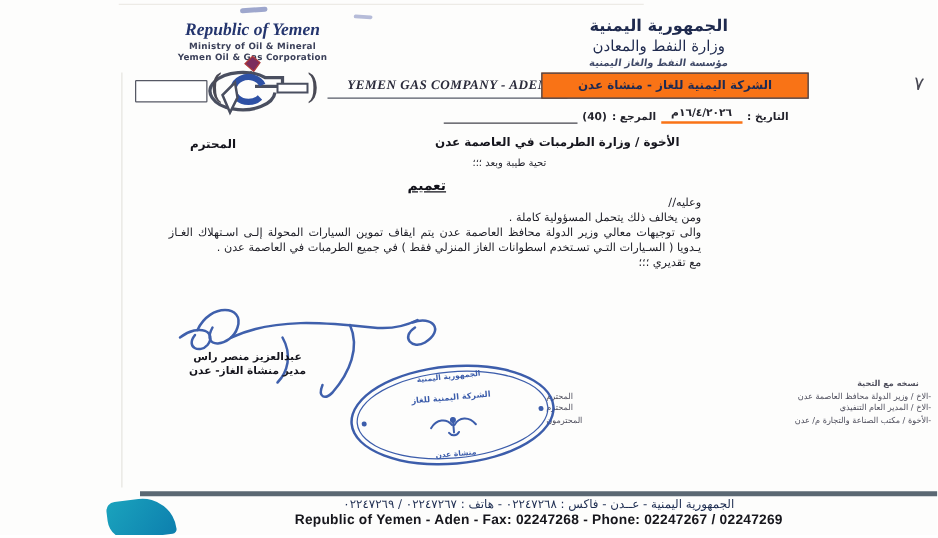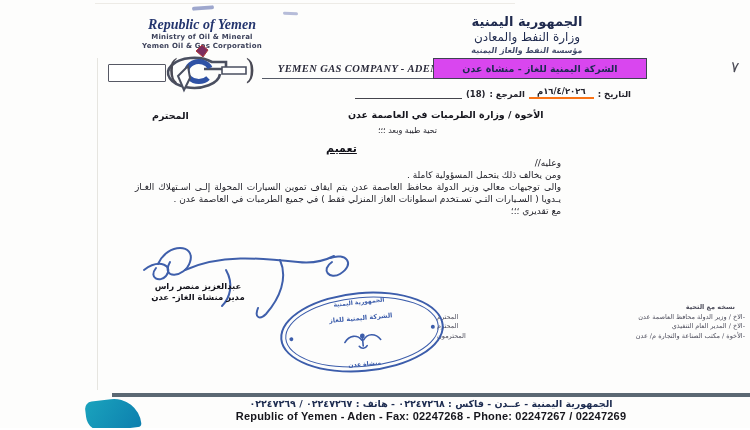--- a/index.html
+++ b/index.html
@@ -21,21 +21,21 @@
   .cal2{font-size:12px;font-weight:normal;margin-top:1px;}
   .cal3{font-size:8px;font-weight:bold;opacity:.85;margin-top:2px;transform:skewX(-8deg);}
   
   .pipe{left:108px;top:64px;width:56px;height:16px;border:1.6px solid #565864;border-radius:1px;background:#fff;}
   .paren{font-size:27px;color:#4a4a55;font-family:"DejaVu Serif",serif;line-height:30px;}
   .paren-l{left:168px;top:55px;}
   .paren-r{left:245px;top:55px;}
   .banner-en{left:262px;top:63px;width:192px;font-family:"Liberation Serif",serif;font-weight:bold;font-style:italic;
              font-size:10.5px;letter-spacing:.4px;color:#2b2b3b;border-bottom:1.6px solid #555a66;padding-bottom:4px;text-align:center;}
   .banner-ar{left:433px;top:58px;width:212px;height:19px;border:1px solid #3e4252;line-height:19px;text-align:center;
-             direction:rtl;font-size:9.5px;font-weight:bold;color:#1e2a52;background:#d946ef;}
+             direction:rtl;font-size:9.5px;font-weight:bold;color:#1e2a52;background:#f97316;}
   .hand-mark{left:731px;top:58px;font-size:15px;color:#4a4a55;transform:rotate(8deg);}
   
   .date-row{left:355px;top:86px;width:276px;display:flex;direction:rtl;align-items:flex-end;gap:4px;
             font-size:8.5px;font-weight:bold;color:#23232c;}
   .date-underlined{border-bottom:2px solid #f97316;padding:0 8px 1px 8px;}
   .trail-line{flex:1;border-bottom:1px solid #44444c;height:9px;}
   
   .addr-to{left:348px;top:109px;direction:rtl;font-size:9.5px;font-weight:bold;color:#15151d;}
   .addr-hon{left:152px;top:110px;direction:rtl;font-size:9.5px;font-weight:bold;color:#15151d;}
   .greeting{left:378px;top:126px;direction:rtl;font-size:8px;color:#23232c;}
@@ -61,21 +61,21 @@
   .stamp-m{font-size:6.5px;font-weight:bold;direction:rtl;margin-top:-1px;}
   .stamp-b{font-size:6px;font-weight:bold;direction:rtl;}
   
   .cc{left:437px;top:303px;width:308px;direction:rtl;font-size:6.5px;color:#4e4e5c;line-height:9.6px;}
   .cc-head{text-align:right;padding-right:10px;font-weight:bold;}
   .cc-row{display:flex;justify-content:space-between;}
   .cc-row .t{white-space:nowrap;}
   .cc-row .h{white-space:nowrap;}
   
   .foot-bar{left:112px;top:393px;width:638px;height:4px;background:#5b6873;}
-  .foot-ar{left:112px;top:398px;width:638px;text-align:center;direction:rtl;font-size:9.5px;font-weight:bold;color:#1d2c50;}
+  .foot-ar{left:112px;top:398px;width:638px;text-align:center;direction:rtl;font-size:9.5px;font-weight:normal;color:#1d2c50;}
   .foot-en{left:112px;top:410px;width:638px;text-align:center;font-family:"Liberation Sans",sans-serif;
            font-size:11px;font-weight:bold;color:#16161c;letter-spacing:.2px;}
   .blob{left:86px;top:399px;width:54px;height:31px;background:linear-gradient(130deg,#1aa3bd,#0d7fae);
         border-radius:8px 30px 4px 18px;transform:rotate(-7deg);}
 </style>
 </head>
 <body>
 
 <div class="page">
 
@@ -117,21 +117,21 @@
   <div class="abs paren paren-r">)</div>
 
   <div class="abs banner-en">YEMEN GAS COMPANY - ADEN</div>
   <div class="abs banner-ar">الشركة اليمنية للغاز - منشاة عدن</div>
   <div class="abs hand-mark">٧</div>
 
   <div class="abs date-row">
     <span>التاريخ :</span>
     <span class="date-underlined">١٦/٤/٢٠٢٦م</span>
     <span>المرجع :</span>
-    <span>(18)</span>
+    <span>(40)</span>
     <span class="trail-line"></span>
   </div>
 
   <div class="abs addr-to">الأخوة / وزارة الطرمبات في العاصمة عدن</div>
   <div class="abs addr-hon">المحترم</div>
   <div class="abs greeting">تحية طيبة وبعد ؛؛؛</div>
   <div class="abs subject">تعميم</div>
 
   <div class="abs body-col">
     <p class="p-intro">وعليه//</p>

